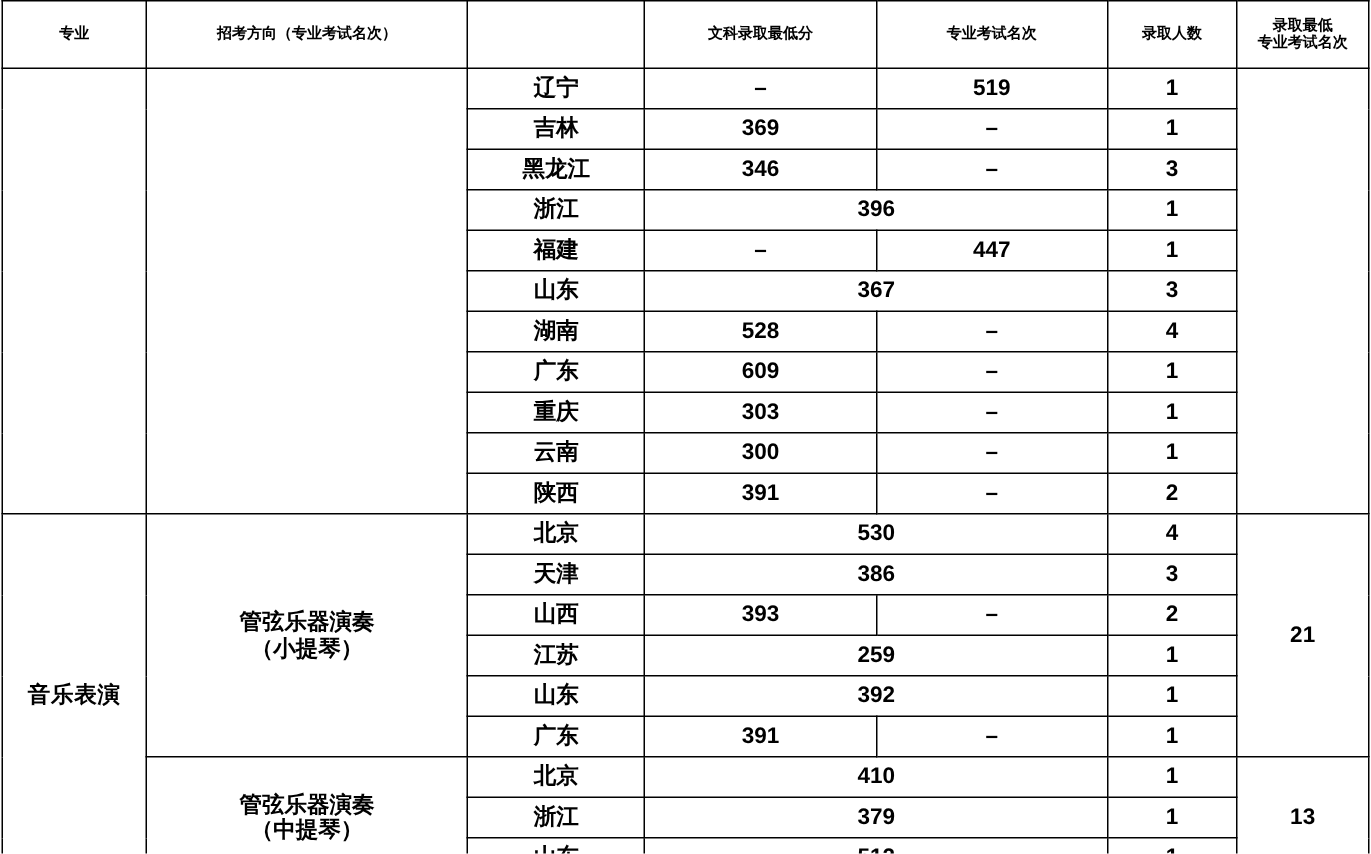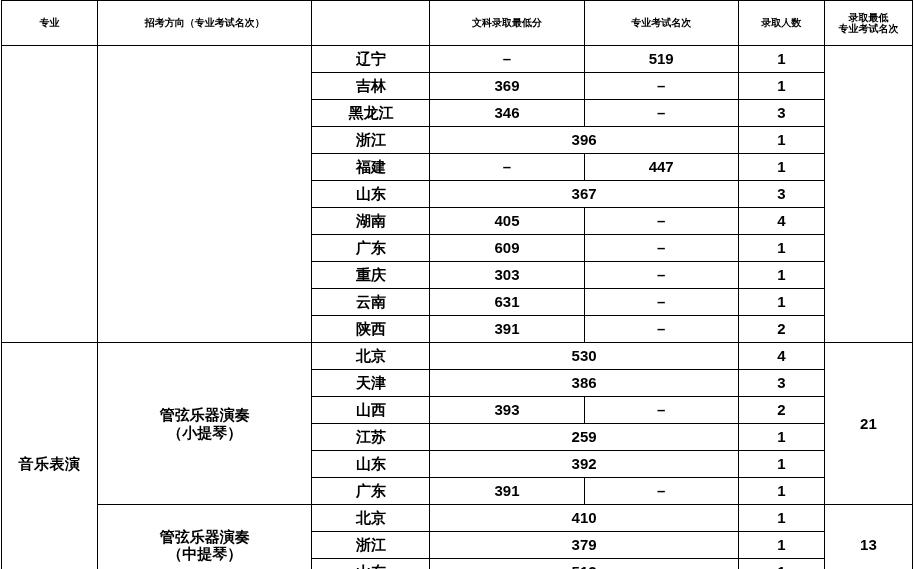--- a/index.html
+++ b/index.html
@@ -134,39 +134,39 @@
           <td>447</td>
           <td>1</td>
         </tr>
         <tr>
           <td>山东</td>
           <td colspan="2" class="merged-score">367</td>
           <td>3</td>
         </tr>
         <tr>
           <td>湖南</td>
-          <td>405</td>
+          <td>528</td>
           <td class="dash">–</td>
           <td>4</td>
         </tr>
         <tr>
           <td>广东</td>
           <td>609</td>
           <td class="dash">–</td>
           <td>1</td>
         </tr>
         <tr>
           <td>重庆</td>
           <td>303</td>
           <td class="dash">–</td>
           <td>1</td>
         </tr>
         <tr>
           <td>云南</td>
-          <td>631</td>
+          <td>300</td>
           <td class="dash">–</td>
           <td>1</td>
         </tr>
         <tr>
           <td>陕西</td>
           <td>391</td>
           <td class="dash">–</td>
           <td>2</td>
         </tr>
         <tr>

